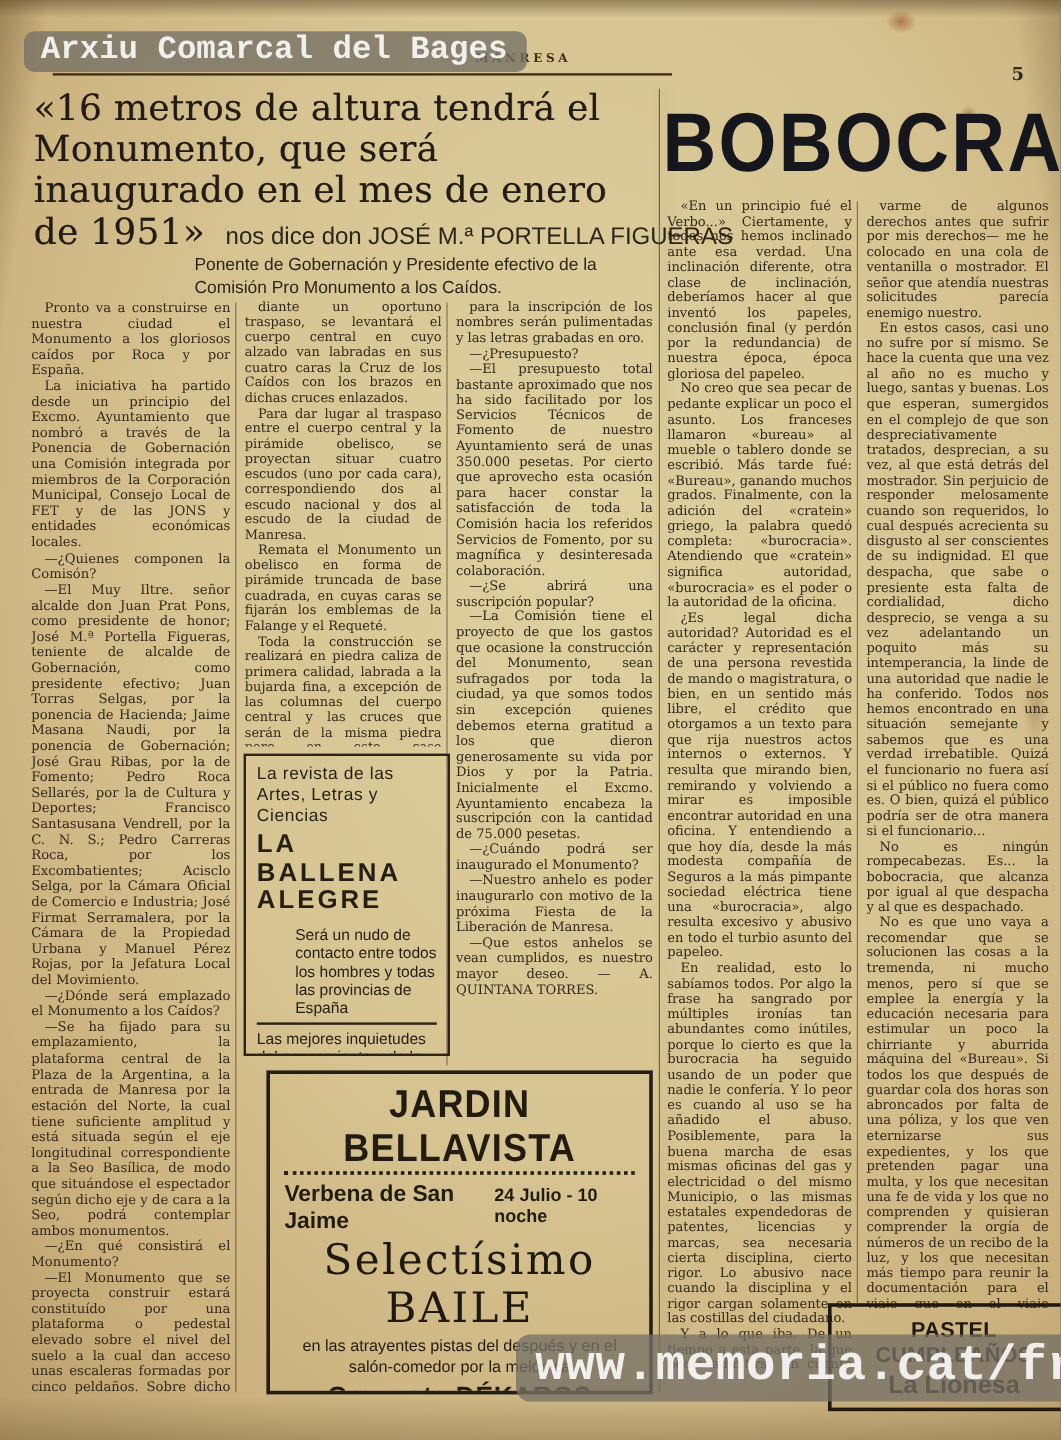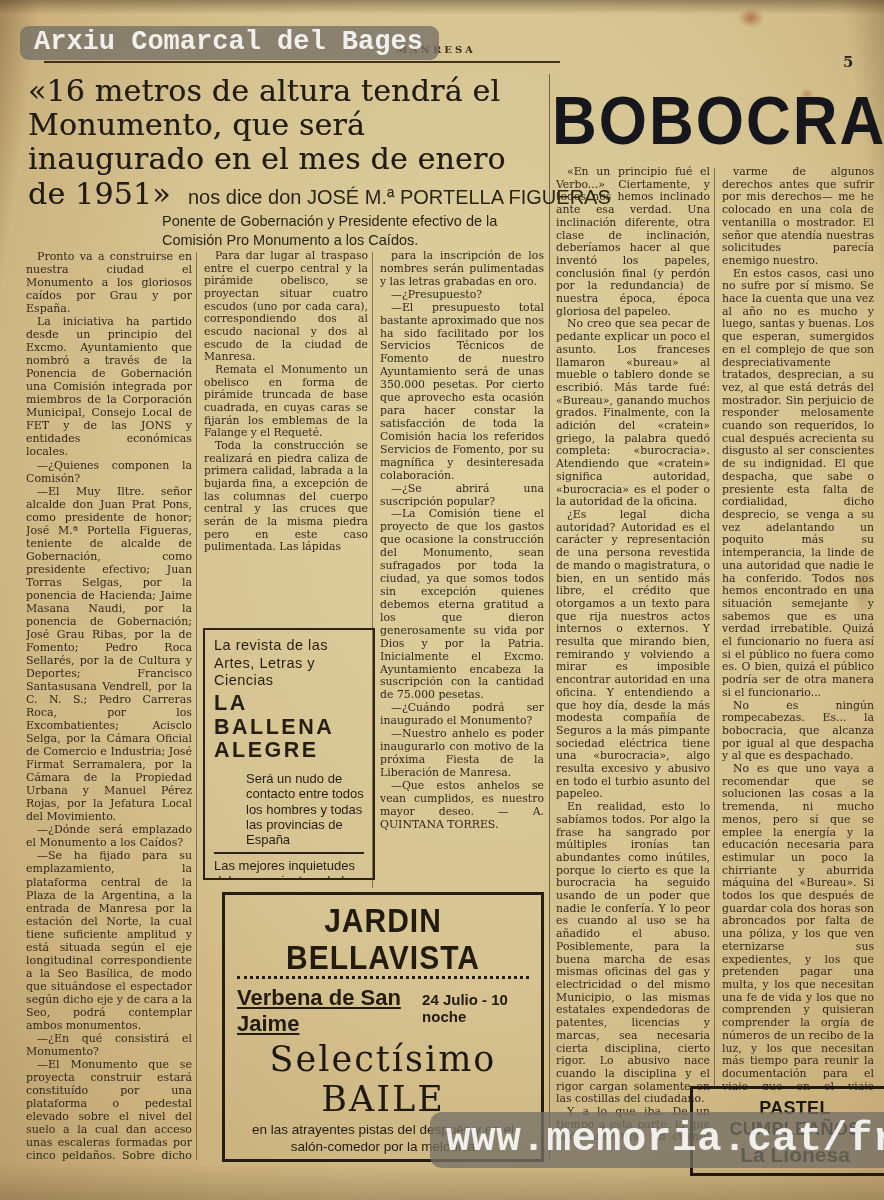--- a/index.html
+++ b/index.html
@@ -71,21 +71,21 @@
   .ballena-body.first { border-top:none; margin-top:1px;margin-left:32px; }
 
   
   .ad-jardin { position:absolute; left:222px; top:892px; width:322px; height:270px;
                border:3px solid #241e14; padding:8px 12px; box-sizing:border-box;
                font-family:"Liberation Sans", sans-serif; color:#221c10; overflow:hidden; }
   .jardin-title { font-size:30px; font-weight:bold; letter-spacing:1px; text-align:center;
                   transform:scaleY(1.08); transform-origin:top center; }
   .dotted { border-bottom:3px dotted #241e14; height:2px; margin:3px 0 6px 0; }
   .jardin-row1 { display:flex; justify-content:space-between; align-items:baseline; }
-  .jardin-verbena { font-size:22px; font-weight:bold;text-decoration:underline; }
+  .jardin-verbena { font-size:19px; font-weight:bold; }
   .jardin-fecha { font-size:15px; font-weight:bold; }
   .jardin-baile { font-family:"DejaVu Serif", serif; font-size:35px; text-align:center;
                   letter-spacing:2px; margin-top:2px; color:#1e1910; }
   .jardin-sub { font-size:13.5px; text-align:center; line-height:1.25; margin-top:3px; }
   .jardin-orq { font-size:22px; font-weight:bold; text-align:center; margin-top:3px; letter-spacing:0.5px; }
 
   
   .ad-pastel { position:absolute; left:690px; top:1086px; width:210px; height:90px;
                border:3px solid #1e1911; box-sizing:border-box; text-align:center;
                font-family:"Liberation Sans", sans-serif; color:#1e1911; }
@@ -108,30 +108,31 @@
   <div class="headline">«16 metros de altura tendrá el Monumento, que será inaugurado en el mes de enero de 1951»</div>
   <div class="byline">nos dice don JOSÉ M.ª PORTELLA FIGUERAS</div>
   <div class="byline-sub">Ponente de Gobernación y Presidente efectivo de la Comisión Pro Monumento a los Caídos.</div>
 
   <div class="vr vr1"></div>
   <div class="vr vr2"></div>
   <div class="vr vr3"></div>
   <div class="vr vr4"></div>
 
   <div class="col col1">
-      <p>Pronto va a construirse en nuestra ciudad el Monumento a los gloriosos caídos por Grau y por España.</p>
+      <p>Pronto va a construirse en nuestra ciudad el Monumento a los gloriosos caídos por Roca y por España.</p>
       <p>La iniciativa ha partido desde un principio del Excmo. Ayuntamiento que nombró a través de la Ponencia de Gobernación una Comisión integrada por miembros de la Corporación Municipal, Consejo Local de FET y de las JONS y entidades económicas locales.</p>
       <p>—¿Quienes componen la Comisón?</p>
       <p>—El Muy Iltre. señor alcalde don Juan Prat Pons, como presidente de honor; José M.ª Portella Figueras, teniente de alcalde de Gobernación, como presidente efectivo; Juan Torras Selgas, por la ponencia de Hacienda; Jaime Masana Naudi, por la ponencia de Gobernación; José Grau Ribas, por la de Fomento; Pedro Roca Sellarés, por la de Cultura y Deportes; Francisco Santasusana Vendrell, por la C. N. S.; Pedro Carreras Roca, por los Excombatientes; Acisclo Selga, por la Cámara Oficial de Comercio e Industria; José Firmat Serramalera, por la Cámara de la Propiedad Urbana y Manuel Pérez Rojas, por la Jefatura Local del Movimiento.</p>
       <p>—¿Dónde será emplazado el Monumento a los Caídos?</p>
       <p>—Se ha fijado para su emplazamiento, la plataforma central de la Plaza de la Argentina, a la entrada de Manresa por la estación del Norte, la cual tiene suficiente amplitud y está situada según el eje longitudinal correspondiente a la Seo Basílica, de modo que situándose el espectador según dicho eje y de cara a la Seo, podrá contemplar ambos monumentos.</p>
       <p>—¿En qué consistirá el Monumento?</p>
       <p>—El Monumento que se proyecta construir estará constituído por una plataforma o pedestal elevado sobre el nivel del suelo a la cual dan acceso unas escaleras formadas por cinco peldaños. Sobre dicho rellano se apoya el basamento formado por cuatro paramentos y cuatro columnas. En dichos paramentos se situarán las lápidas nominativas de los Caídos.</p>
     </div>
   <div class="col col2">
+      <p>diante un oportuno traspaso, se levantará el cuerpo central en cuyo alzado van labradas en sus cuatro caras la Cruz de los Caídos con los brazos en dichas cruces enlazados.</p>
       <p>Para dar lugar al traspaso entre el cuerpo central y la pirámide obelisco, se proyectan situar cuatro escudos (uno por cada cara), correspondiendo dos al escudo nacional y dos al escudo de la ciudad de Manresa.</p>
       <p>Remata el Monumento un obelisco en forma de pirámide truncada de base cuadrada, en cuyas caras se fijarán los emblemas de la Falange y el Requeté.</p>
       <p>Toda la construcción se realizará en piedra caliza de primera calidad, labrada a la bujarda fina, a excepción de las columnas del cuerpo central y las cruces que serán de la misma piedra pero en este caso pulimentada. Las lápidas</p>
     </div>
   <div class="col col3">
       <p>para la inscripción de los nombres serán pulimentadas y las letras grabadas en oro.</p>
       <p>—¿Presupuesto?</p>
       <p>—El presupuesto total bastante aproximado que nos ha sido facilitado por los Servicios Técnicos de Fomento de nuestro Ayuntamiento será de unas 350.000 pesetas. Por cierto que aprovecho esta ocasión para hacer constar la satisfacción de toda la Comisión hacia los referidos Servicios de Fomento, por su magnífica y desinteresada colaboración.</p>
       <p>—¿Se abrirá una suscripción popular?</p>
       <p>—La Comisión tiene el proyecto de que los gastos que ocasione la construcción del Monumento, sean sufragados por toda la ciudad, ya que somos todos sin excepción quienes debemos eterna gratitud a los que dieron generosamente su vida por Dios y por la Patria. Inicialmente el Excmo. Ayuntamiento encabeza la suscripción con la cantidad de 75.000 pesetas.</p>

